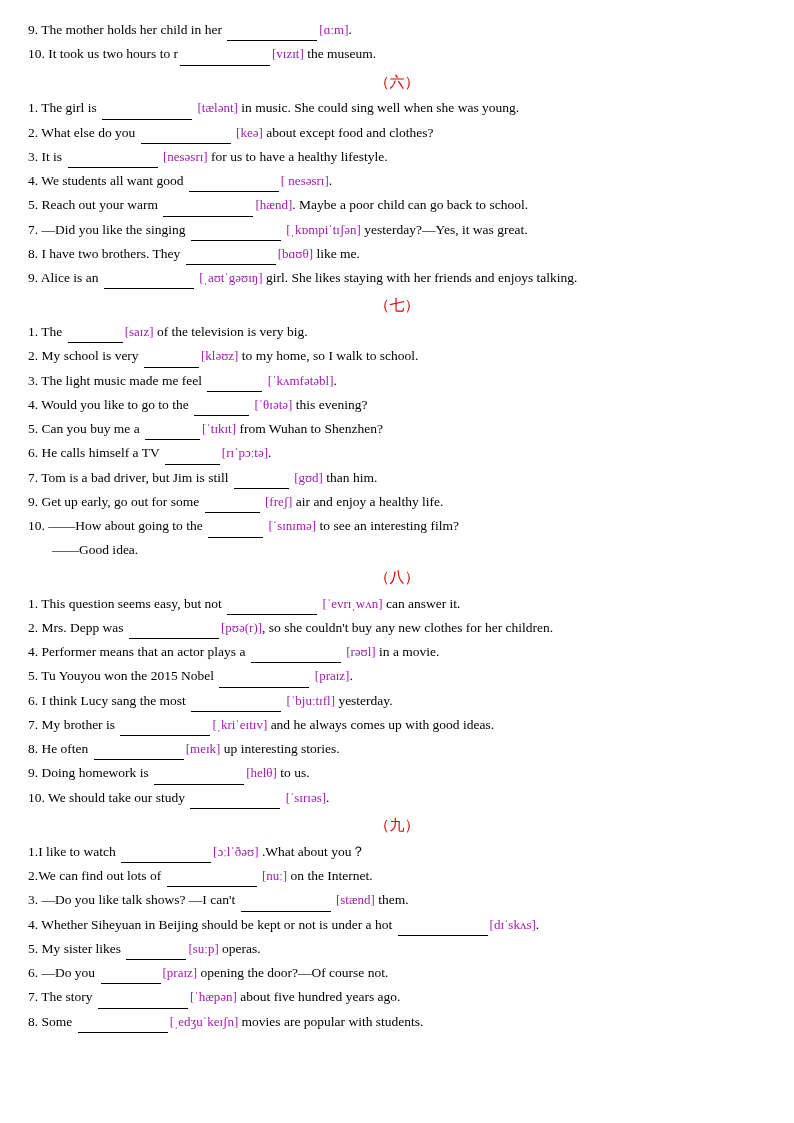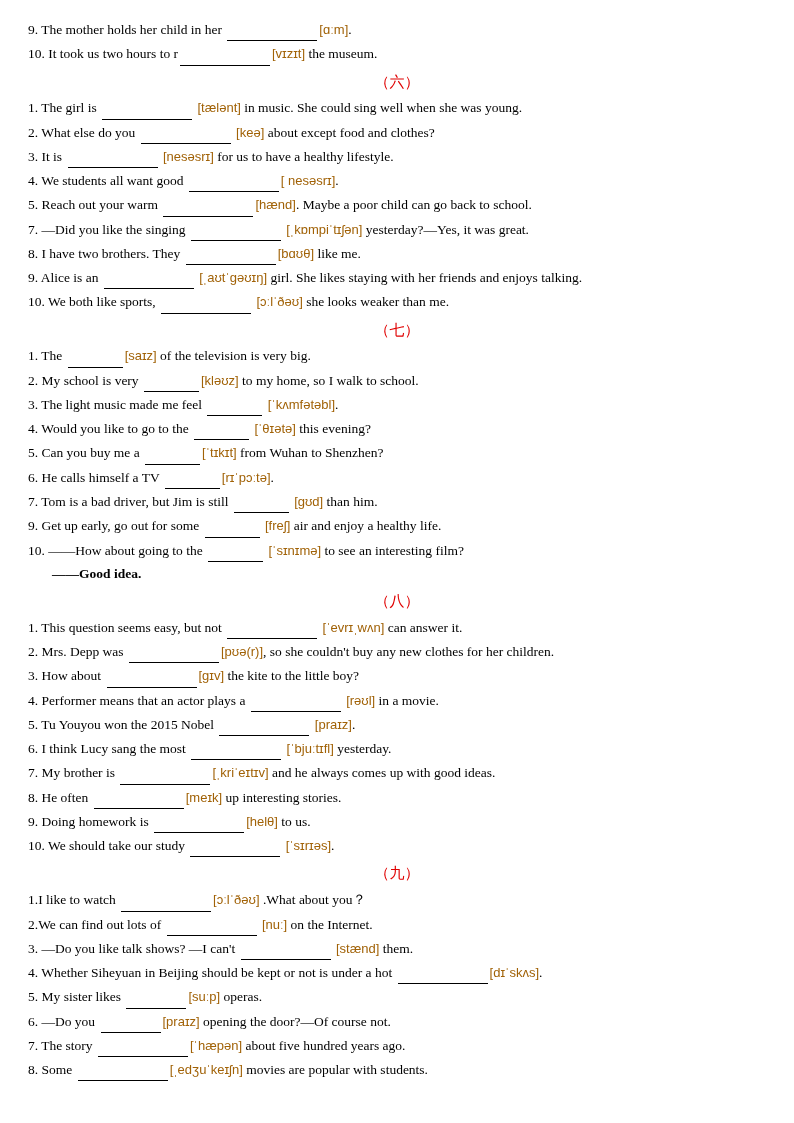--- a/index.html
+++ b/index.html
@@ -24,22 +24,22 @@
       font-family: "Times New Roman", Times, serif;
     }
     .blank {
       display: inline-block;
       border-bottom: 1px solid #000;
       min-width: 90px;
       vertical-align: bottom;
       margin: 0 2px;
     }
     .phonetic {
-      font-family: Liberation Sans, sans-serif;
-      color: #a16207;
+      font-family: Liberation Serif, serif;
+      color: #a21caf;
       font-size: 13px;
     }
   </style>
 </head>
 <body>
 
 <div>
 
   <div class="section">
     <span class="line">
@@ -54,44 +54,42 @@
 
   <div class="section">
     <span class="line">1. The girl is <span class="blank">&nbsp;&nbsp;&nbsp;&nbsp;&nbsp;&nbsp;&nbsp;&nbsp;&nbsp;&nbsp;&nbsp;</span> <span class="phonetic">[tælәnt]</span> in music. She could sing well when she was young.</span>
     <span class="line">2. What else do you <span class="blank">&nbsp;&nbsp;&nbsp;&nbsp;&nbsp;&nbsp;&nbsp;&nbsp;&nbsp;&nbsp;&nbsp;</span> <span class="phonetic">[keә]</span>   about except food and clothes?</span>
     <span class="line">3. It is <span class="blank">&nbsp;&nbsp;&nbsp;&nbsp;&nbsp;&nbsp;&nbsp;&nbsp;&nbsp;&nbsp;&nbsp;</span> <span class="phonetic">[nesәsrɪ]</span> for us to have a healthy lifestyle.</span>
     <span class="line">4. We students all want good <span class="blank">&nbsp;&nbsp;&nbsp;&nbsp;&nbsp;&nbsp;&nbsp;&nbsp;&nbsp;&nbsp;&nbsp;</span><span class="phonetic">[ nesәsrɪ]</span>.</span>
     <span class="line">5. Reach out your warm <span class="blank">&nbsp;&nbsp;&nbsp;&nbsp;&nbsp;&nbsp;&nbsp;&nbsp;&nbsp;&nbsp;&nbsp;</span><span class="phonetic">[hænd]</span>. Maybe a poor child can go back to school.</span>
     <span class="line">7. —Did you like the singing <span class="blank">&nbsp;&nbsp;&nbsp;&nbsp;&nbsp;&nbsp;&nbsp;&nbsp;&nbsp;&nbsp;&nbsp;</span> <span class="phonetic">[ˌkɒmpiˈtɪʃәn]</span> yesterday?—Yes, it was great.</span>
     <span class="line">8. I have two brothers. They <span class="blank">&nbsp;&nbsp;&nbsp;&nbsp;&nbsp;&nbsp;&nbsp;&nbsp;&nbsp;&nbsp;&nbsp;</span><span class="phonetic">[bɑʊθ]</span> like me.</span>
     <span class="line">9. Alice is an <span class="blank">&nbsp;&nbsp;&nbsp;&nbsp;&nbsp;&nbsp;&nbsp;&nbsp;&nbsp;&nbsp;&nbsp;</span> <span class="phonetic">[ˌaʊtˈgəʊɪŋ]</span> girl. She likes staying with her friends and enjoys talking.</span>
-    <span class="line">10. We both like sports, <span class="blank">&nbsp;&nbsp;&nbsp;&nbsp;&nbsp;&nbsp;&nbsp;&nbsp;&nbsp;&nbsp;&nbsp;&nbsp;&nbsp;&nbsp;&nbsp;</span> <span class="phonetic">[ɔːlˈðəʊ]</span> she looks weaker than me.</span>
   </div>
 
   <div class="section-title">（七）</div>
 
   <div class="section">
     <span class="line">1. The <span class="blank" style="min-width:55px">&nbsp;&nbsp;&nbsp;&nbsp;&nbsp;&nbsp;</span><span class="phonetic">[saɪz]</span>  of the television is very big.</span>
     <span class="line">2. My school is very <span class="blank" style="min-width:55px">&nbsp;&nbsp;&nbsp;&nbsp;&nbsp;&nbsp;</span><span class="phonetic">[kləʊz]</span>   to my home, so I walk to school.</span>
     <span class="line">3. The light music made me feel <span class="blank" style="min-width:55px">&nbsp;&nbsp;&nbsp;&nbsp;&nbsp;&nbsp;</span>       <span class="phonetic">[ˈkʌmfətəbl]</span>.</span>
     <span class="line">4. Would you like to go to the <span class="blank" style="min-width:55px">&nbsp;&nbsp;&nbsp;&nbsp;&nbsp;&nbsp;</span> <span class="phonetic">[ˈθɪətə]</span> this evening?</span>
     <span class="line">5. Can you buy me a <span class="blank" style="min-width:55px">&nbsp;&nbsp;&nbsp;&nbsp;&nbsp;&nbsp;</span><span class="phonetic">[ˈtɪkɪt]</span> from Wuhan to Shenzhen?</span>
     <span class="line">6. He calls himself a TV <span class="blank" style="min-width:55px">&nbsp;&nbsp;&nbsp;&nbsp;&nbsp;&nbsp;</span><span class="phonetic">[rɪˈpɔːtə]</span>.</span>
     <span class="line">7. Tom is a bad driver, but Jim is still <span class="blank" style="min-width:55px">&nbsp;&nbsp;&nbsp;&nbsp;&nbsp;&nbsp;</span> <span class="phonetic">[gʊd]</span> than him.</span>
     <span class="line">9. Get up early, go out for some <span class="blank" style="min-width:55px">&nbsp;&nbsp;&nbsp;&nbsp;&nbsp;&nbsp;</span> <span class="phonetic">[freʃ]</span> air and enjoy a healthy life.</span>
     <span class="line">10. ——How about going to the <span class="blank" style="min-width:55px">&nbsp;&nbsp;&nbsp;&nbsp;&nbsp;&nbsp;</span> <span class="phonetic">[ˈsɪnɪmə]</span> to see an interesting film?</span>
-    <span class="line" style="padding-left:24px;font-weight:bold;">——Good idea.</span>
+    <span class="line" style="padding-left:24px;">——Good idea.</span>
   </div>
 
   <div class="section-title">（八）</div>
 
   <div class="section">
     <span class="line">1. This question seems easy, but not <span class="blank">&nbsp;&nbsp;&nbsp;&nbsp;&nbsp;&nbsp;&nbsp;&nbsp;&nbsp;&nbsp;&nbsp;</span> <span class="phonetic">[ˈevrɪˌwʌn]</span> can answer it.</span>
     <span class="line">2. Mrs. Depp was <span class="blank">&nbsp;&nbsp;&nbsp;&nbsp;&nbsp;&nbsp;&nbsp;&nbsp;&nbsp;&nbsp;&nbsp;</span><span class="phonetic">[pʊə(r)]</span>, so she couldn't buy any new clothes for her children.</span>
-    <span class="line">3. How about <span class="blank">&nbsp;&nbsp;&nbsp;&nbsp;&nbsp;&nbsp;&nbsp;&nbsp;&nbsp;&nbsp;&nbsp;</span><span class="phonetic">[gɪv]</span> the kite to the little boy?</span>
     <span class="line">4. Performer means that an actor plays a <span class="blank">&nbsp;&nbsp;&nbsp;&nbsp;&nbsp;&nbsp;&nbsp;&nbsp;&nbsp;&nbsp;&nbsp;</span> <span class="phonetic">[rəʊl]</span> in a movie.</span>
     <span class="line">5. Tu Youyou won the 2015 Nobel <span class="blank">&nbsp;&nbsp;&nbsp;&nbsp;&nbsp;&nbsp;&nbsp;&nbsp;&nbsp;&nbsp;&nbsp;</span> <span class="phonetic">[praɪz]</span>.</span>
     <span class="line">6. I think Lucy sang the most <span class="blank">&nbsp;&nbsp;&nbsp;&nbsp;&nbsp;&nbsp;&nbsp;&nbsp;&nbsp;&nbsp;&nbsp;</span> <span class="phonetic">[ˈbjuːtɪfl]</span> yesterday.</span>
     <span class="line">7. My brother is <span class="blank">&nbsp;&nbsp;&nbsp;&nbsp;&nbsp;&nbsp;&nbsp;&nbsp;&nbsp;&nbsp;&nbsp;</span><span class="phonetic">[ˌkriˈeɪtɪv]</span>  and he always comes up with good ideas.</span>
     <span class="line">8. He often <span class="blank">&nbsp;&nbsp;&nbsp;&nbsp;&nbsp;&nbsp;&nbsp;&nbsp;&nbsp;&nbsp;&nbsp;</span><span class="phonetic">[meɪk]</span> up interesting  stories.</span>
     <span class="line">9. Doing homework is <span class="blank">&nbsp;&nbsp;&nbsp;&nbsp;&nbsp;&nbsp;&nbsp;&nbsp;&nbsp;&nbsp;&nbsp;</span><span class="phonetic">[helθ]</span>  to us.</span>
     <span class="line">10. We should take our study <span class="blank">&nbsp;&nbsp;&nbsp;&nbsp;&nbsp;&nbsp;&nbsp;&nbsp;&nbsp;&nbsp;&nbsp;</span> <span class="phonetic">[ˈsɪrɪəs]</span>.</span>
   </div>
 
   <div class="section-title">（九）</div>

